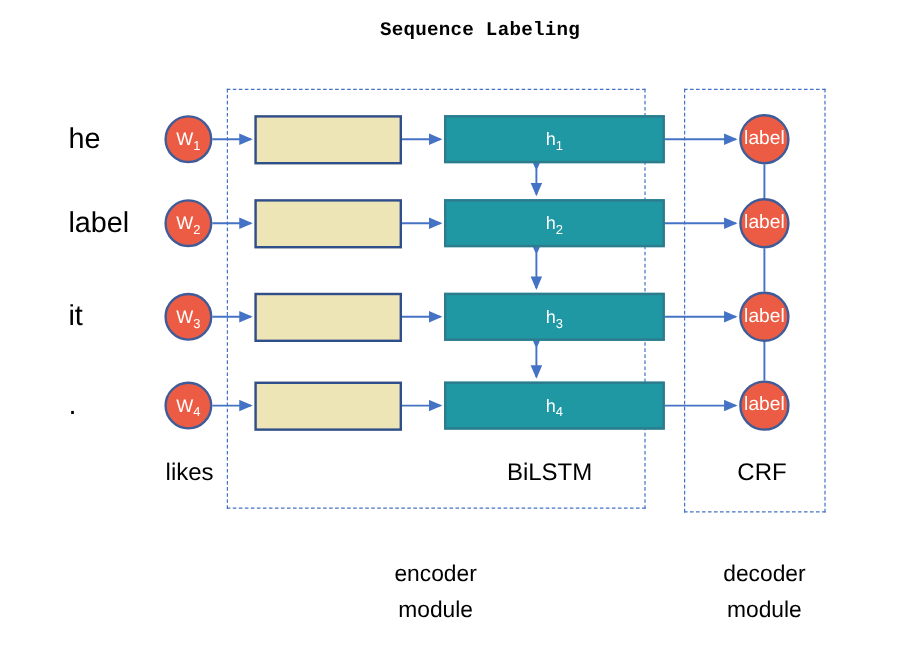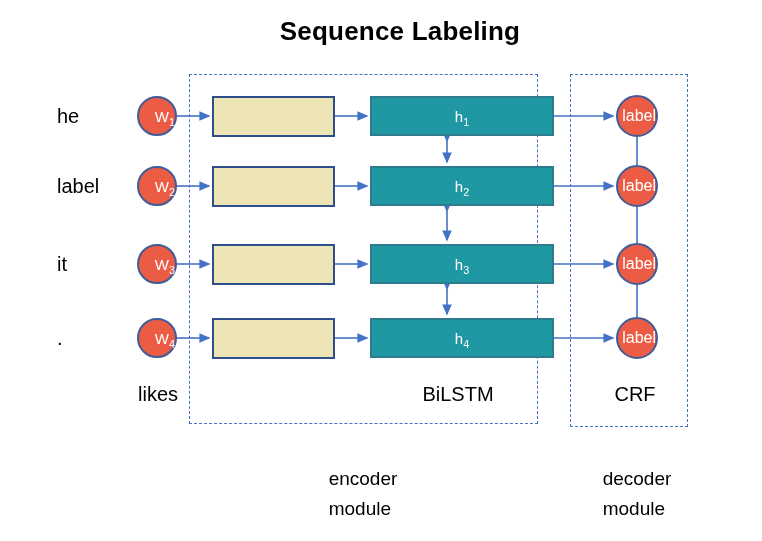--- a/index.html
+++ b/index.html
@@ -3,34 +3,34 @@
 <meta charset="utf-8">
 <style>
   html,body{margin:0;padding:0;background:#fff;}
   .canvas{
     position:relative;width:762px;height:541px;background:var(--bg,#fff);
     font-family:"Liberation Sans", sans-serif;color:var(--text,#000);
     overflow:hidden;
   }
   .title{
     position:absolute;left:400px;top:16px;transform:translateX(-50%);
-    font-size:26px;font-weight:700;white-space:nowrap;letter-spacing:0.2px;
+    font-size:16px;font-weight:700;white-space:nowrap;letter-spacing:0.2px;font-family:Liberation Mono, monospace;
   }
   .dashed-box{
     position:absolute;border:1px dashed var(--accent,#4472C4);
     background:transparent;box-sizing:border-box;
   }
   .encoder{left:189px;top:74px;width:349px;height:350px;}
   .decoder{left:570px;top:74px;width:118px;height:353px;}
   .arrows{position:absolute;left:0;top:0;width:762px;height:541px;}
   .word{
-    position:absolute;left:57px;font-size:20px;line-height:26px;white-space:nowrap;
+    position:absolute;left:57px;font-size:24px;line-height:26px;white-space:nowrap;
   }
   .wcircle,.label-circle{
-    position:absolute;border-radius:50%;display:flex;align-items:center;justify-content:flex-end;
+    position:absolute;border-radius:50%;display:flex;align-items:center;justify-content:center;
     color:#fff;box-sizing:border-box;background:var(--node-red,#EC5C44);
     border:2px solid var(--node-red-border,#3F5C99);
   }
   .wcircle{left:137px;width:40px;height:40px;font-size:15px;}
   .label-circle{left:616px;width:42px;height:42px;font-size:16px;}
   .embed-box{
     position:absolute;left:212px;width:123px;height:41px;box-sizing:border-box;
     background:var(--cream,#EEE5B6);border:2px solid var(--cream-border,#2F4E8C);
   }
   .h-box{
@@ -38,21 +38,21 @@
     background:var(--teal,#1F98A3);border:2px solid var(--teal-border,#2D7C8E);
     display:flex;align-items:center;justify-content:center;color:#fff;font-size:15px;
   }
   sub{font-size:0.72em;line-height:0;}
   .col-label{
     position:absolute;top:383px;transform:translateX(-50%);
     font-size:20px;white-space:nowrap;
   }
   .module-caption{
     position:absolute;top:464px;transform:translateX(-50%);
-    font-size:19px;line-height:30px;
+    font-size:19px;line-height:30px;text-align:center;
   }
 </style>
 </head>
 <body>
 
 <div class="canvas">
 
   <div class="title">Sequence Labeling</div>
 
   <div class="dashed-box encoder"></div>

